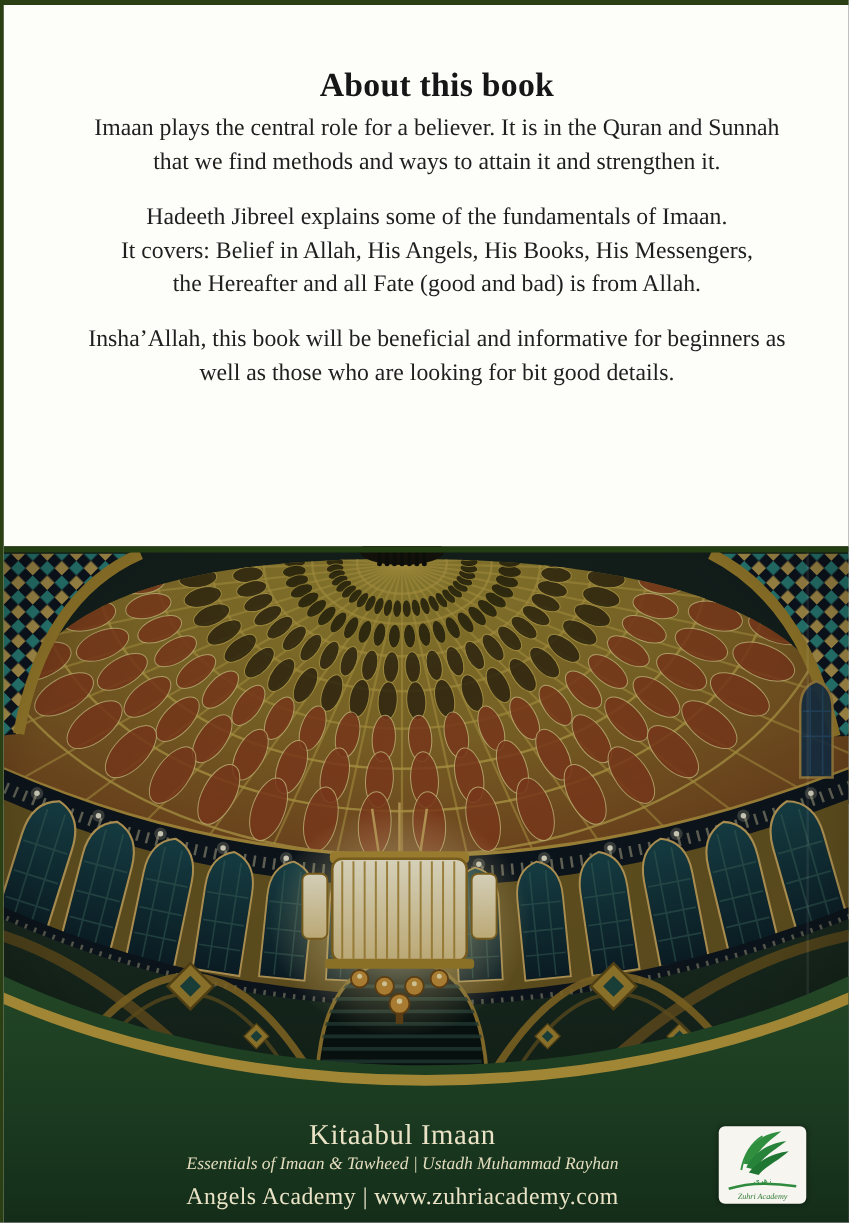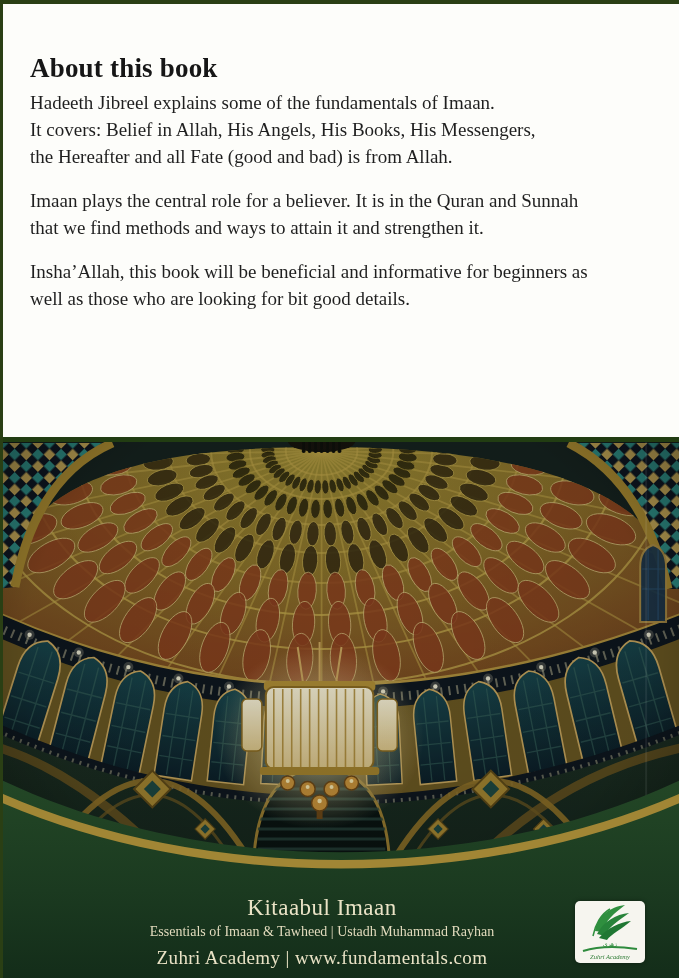--- a/index.html
+++ b/index.html
@@ -10,20 +10,21 @@
     border-top:4px solid #2a3f14;
     border-left:3px solid #2a3f14;
     background:#fdfdfa;
     overflow:hidden;
     font-family:"Liberation Serif", serif;
   }
   .top-section{
     box-sizing:border-box;
     height:433px;
     padding:50px 10px 0 27px;
+    text-align:center;
   }
   .about-heading{
     margin:0 0 5px 0;
     font-size:27px;
     font-weight:700;
     line-height:1.1;
     color:#161616;
     letter-spacing:.2px;
   }
   .about-para{
@@ -40,44 +41,44 @@
   .art svg.photo{display:block;width:676px;height:541px;}
   .footer-text{
     position:absolute;
     left:0;top:458px;width:100%;
     box-sizing:border-box;
     padding-right:38px;
     text-align:center;
     color:#eae3c6;
   }
   .f-title{font-size:23px;line-height:1.1;letter-spacing:.5px;}
-  .f-sub{font-size:14px;line-height:1.2;margin-top:4px;color:#e3dcbe;}
+  .f-sub{font-size:14px;line-height:1.2;margin-top:4px;color:#e3dcbe;font-style:italic;}
   .f-pub{font-size:19px;line-height:1.2;margin-top:6px;letter-spacing:.4px;}
   .logo-box{
     position:absolute;
     left:572px;top:464px;
     width:70px;height:62px;
     background:#f6f5ef;
     border-radius:5px;
     box-shadow:0 0 4px rgba(0,0,0,.4);
   }
   .logo-box svg{display:block;width:70px;height:62px;}
 </style>
 </head>
 <body>
 
 <div class="page">
 
   <div class="top-section">
     <h1 class="about-heading">About this book</h1>
+    <p class="about-para">Imaan plays the central role for a believer. It is in the Quran and Sunnah
+that we find methods and ways to attain it and strengthen it.</p>
     <p class="about-para">Hadeeth Jibreel explains some of the fundamentals of Imaan.
 It covers: Belief in Allah, His Angels, His Books, His Messengers,
 the Hereafter and all Fate (good and bad) is from Allah.</p>
-    <p class="about-para">Imaan plays the central role for a believer. It is in the Quran and Sunnah
-that we find methods and ways to attain it and strengthen it.</p>
     <p class="about-para">Insha’Allah, this book will be beneficial and informative for beginners as
 well as those who are looking for bit good details.</p>
   </div>
 
   <div class="art">
 
     <svg class="photo" viewBox="0 0 679 541" preserveAspectRatio="none">
       <defs>
         <radialGradient id="gDome" cx="47%" cy="6%" r="92%">
           <stop offset="0%" stop-color="#9b8832"></stop>
@@ -571,21 +572,21 @@
         <path d="M-6 341 C200 440 479 440 685 341 L685 546 L-6 546 Z" fill="url(#gGreen)"></path>
         <path d="M-6 359 C200 450 479 450 685 359" stroke="#a18635" stroke-width="8.5" fill="none"></path>
       </g>
 
       <rect x="0" y="0" width="679" height="5" fill="#223d12"></rect>
     </svg>
 
     <div class="footer-text">
       <div class="f-title">Kitaabul Imaan</div>
       <div class="f-sub">Essentials of Imaan &amp; Tawheed | Ustadh Muhammad Rayhan</div>
-      <div class="f-pub">Zuhri Academy | www.fundamentals.com</div>
+      <div class="f-pub">Angels Academy | www.zuhriacademy.com</div>
     </div>
 
     <div class="logo-box">
       <svg viewBox="0 0 70 62">
         <path d="M20 30 C22 15 35 6 50 4 C39 13 30 19 28 31 Z" fill="#2f8f3f"></path>
         <path d="M22 33 C28 21 41 13 54 12 C43 20 33 26 30 35 Z" fill="#27833a"></path>
         <path d="M24 37 C32 27 45 21 56 20 C47 28 36 33 32 39 Z" fill="#1f7733"></path>
         <path d="M18 35 C20 24 26 13 35 8" stroke="#2f8f3f" stroke-width="1.5" fill="none"></path>
         <text x="35" y="45" text-anchor="middle" font-size="6" fill="#2e8b3d">زهري</text>
         <path d="M8 50 Q30 43 62 48" stroke="#2e8b3d" stroke-width="2" fill="none"></path>

